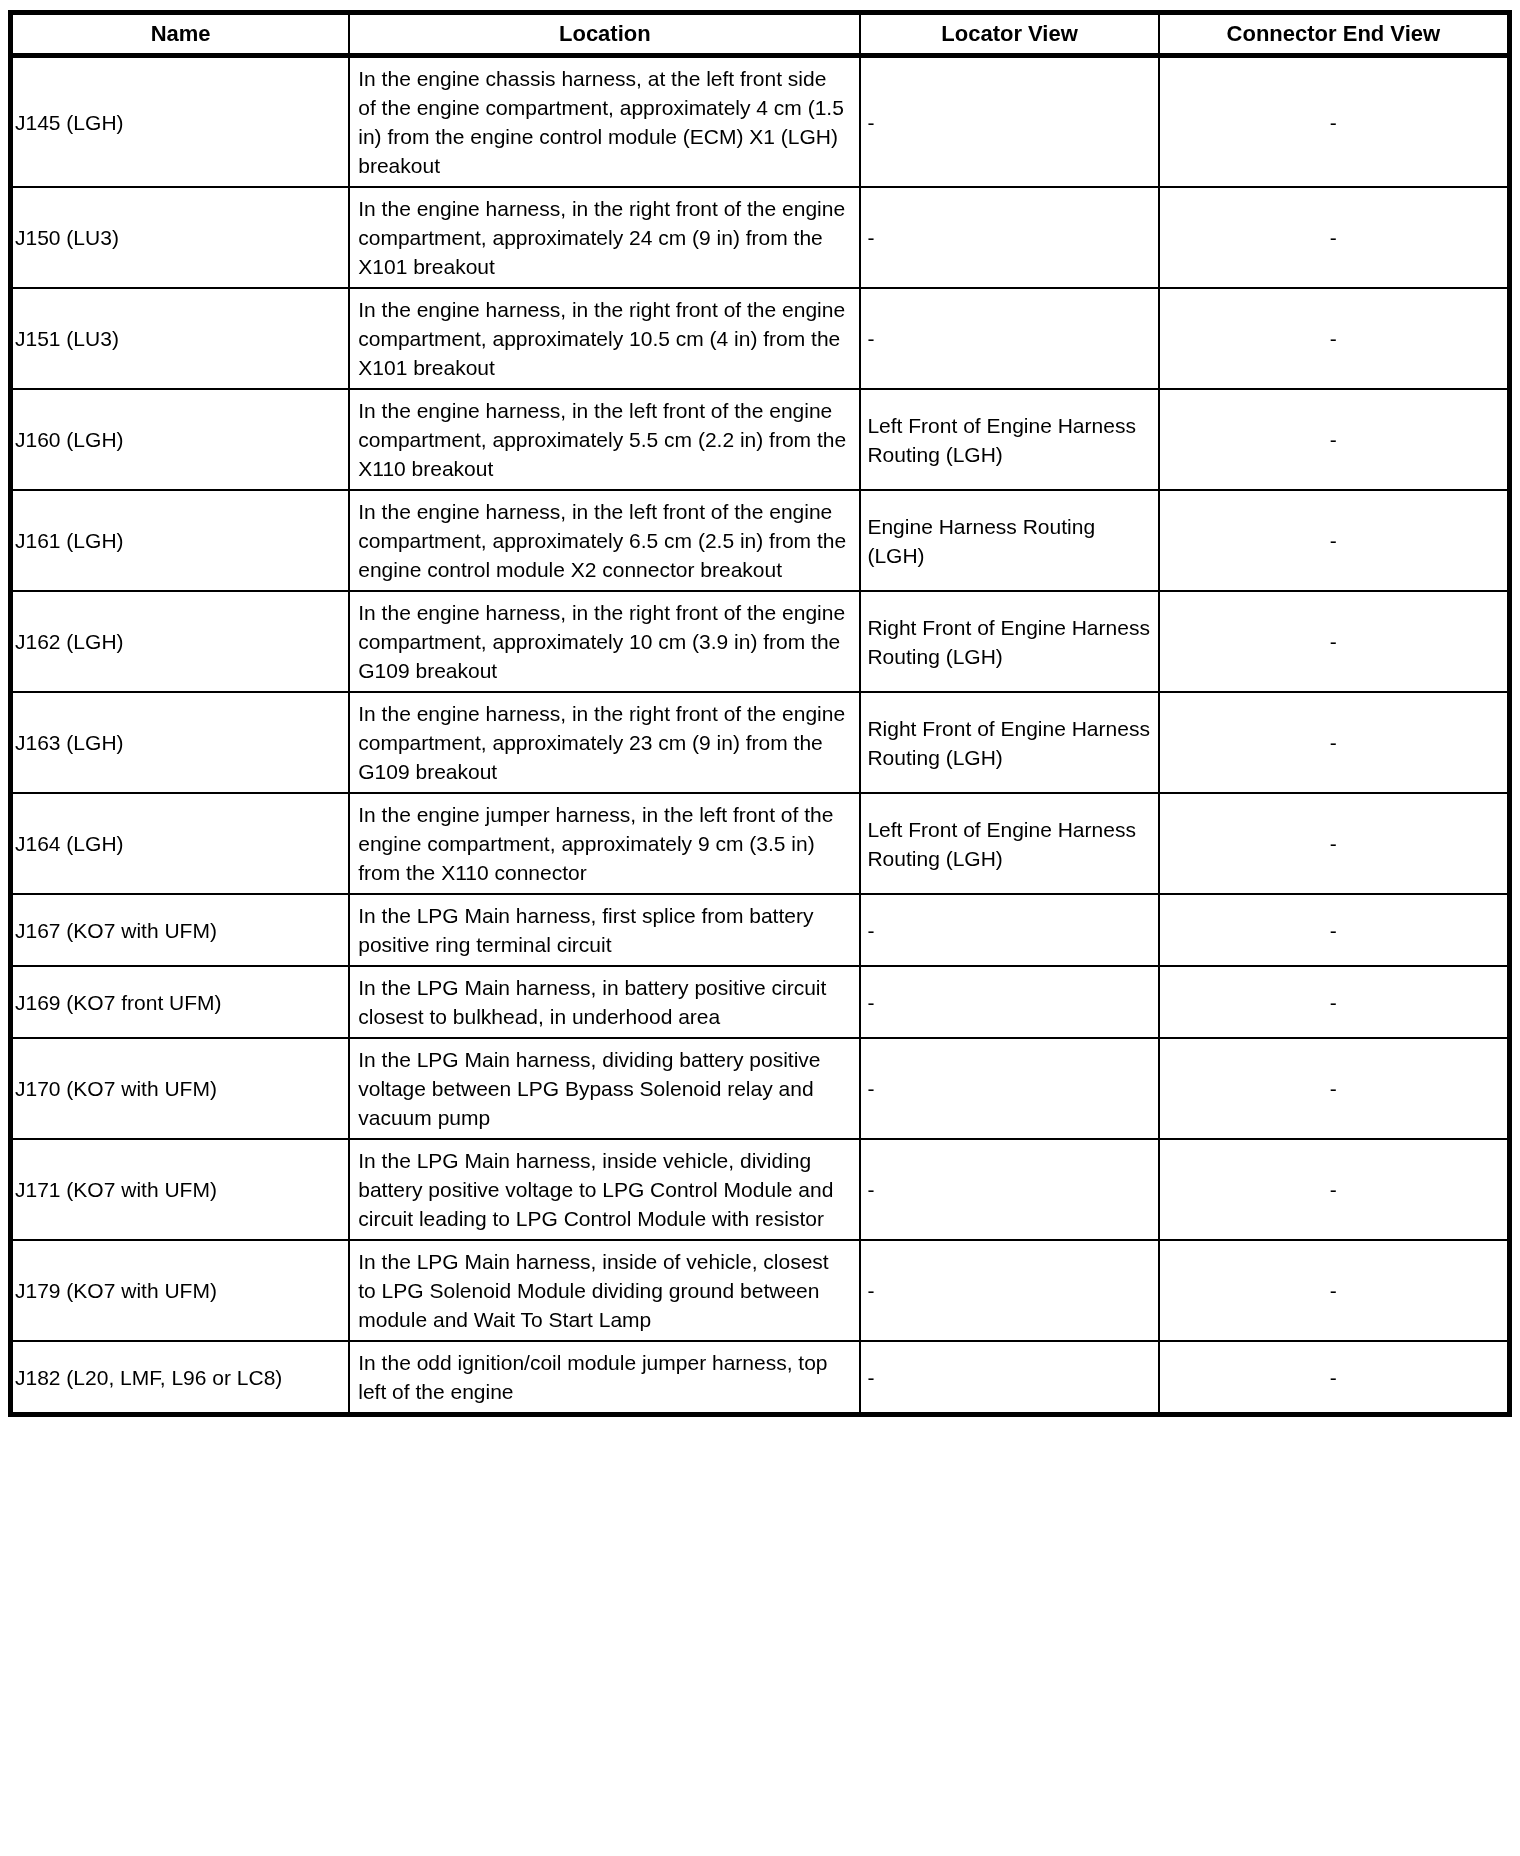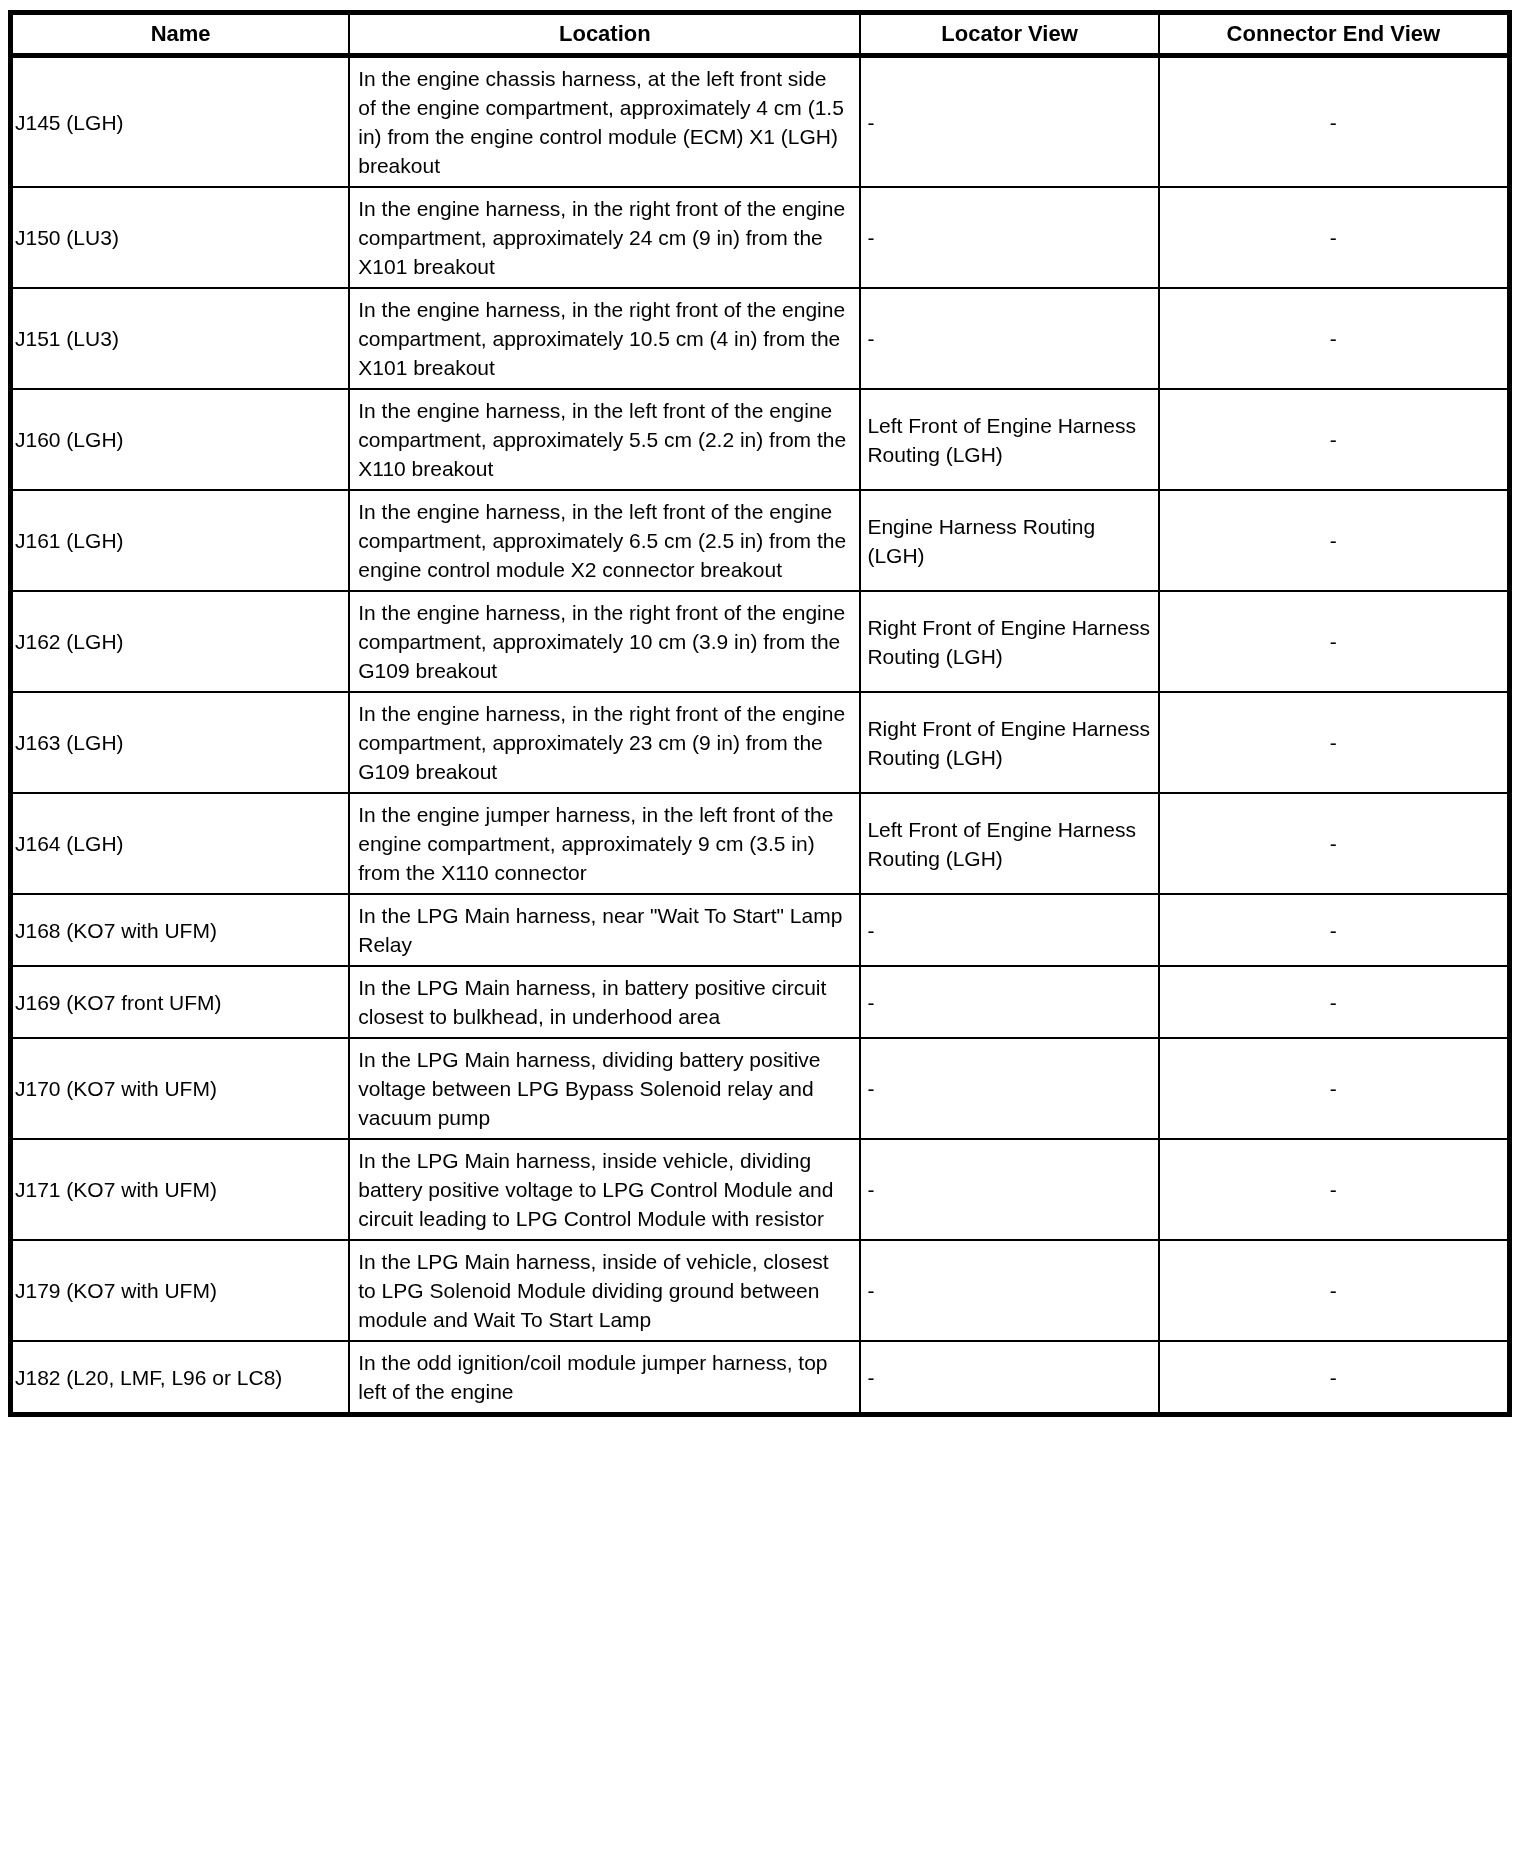--- a/index.html
+++ b/index.html
@@ -129,27 +129,27 @@
     <td class="c-end">-</td>
   </tr>
 
   <tr>
     <td class="c-name">J164 (LGH)</td>
     <td class="c-loc">In the engine jumper harness, in the left front of the engine compartment, approximately 9 cm (3.5 in) from the X110 connector</td>
     <td class="c-locator">Left Front of Engine Harness Routing (LGH)</td>
     <td class="c-end">-</td>
   </tr>
 
-
   <tr>
-    <td class="c-name">J168 (KO7 with UFM)</td>
-    <td class="c-loc">In the LPG Main harness, near "Wait To Start" Lamp Relay</td>
+    <td class="c-name">J167 (KO7 with UFM)</td>
+    <td class="c-loc">In the LPG Main harness, first splice from battery positive ring terminal circuit</td>
     <td class="c-locator">-</td>
     <td class="c-end">-</td>
   </tr>
+
 
   <tr>
     <td class="c-name">J169 (KO7 front UFM)</td>
     <td class="c-loc">In the LPG Main harness, in battery positive circuit closest to bulkhead, in underhood area</td>
     <td class="c-locator">-</td>
     <td class="c-end">-</td>
   </tr>
 
   <tr>
     <td class="c-name">J170 (KO7 with UFM)</td>

